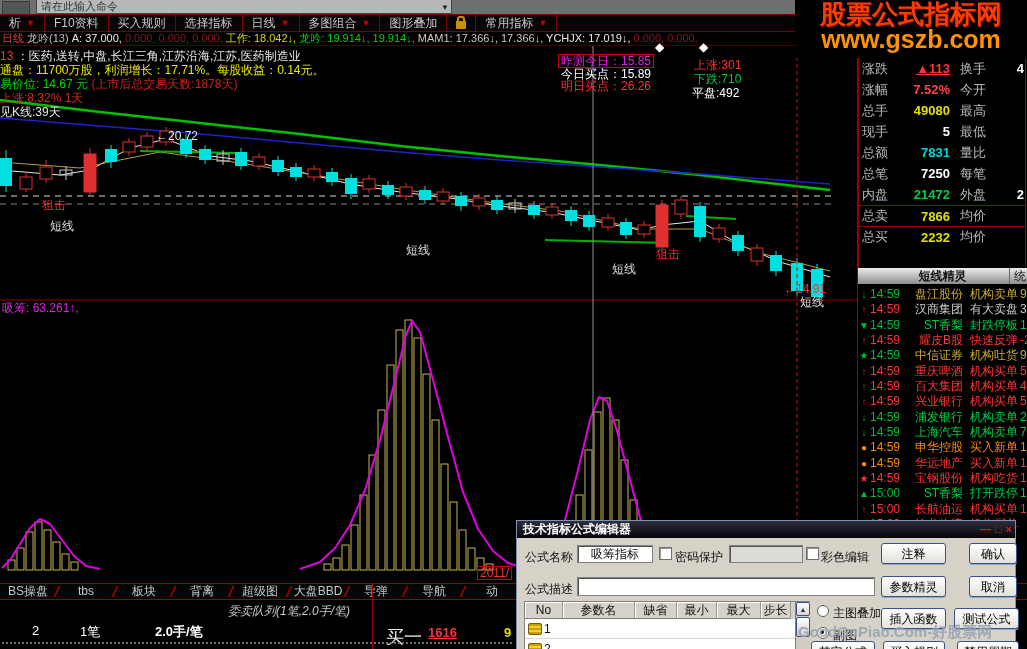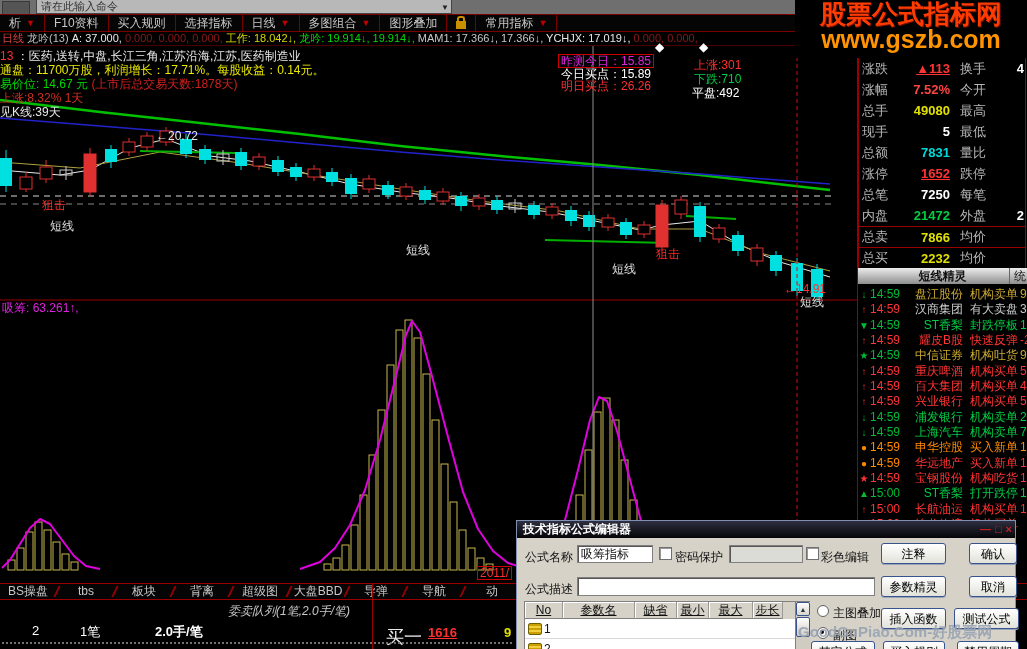--- a/index.html
+++ b/index.html
@@ -95,21 +95,21 @@
      font-size:12px;color:#111;padding:1px 3px;box-sizing:border-box;font-family:"Liberation Sans","DejaVu Sans",sans-serif;}
   .dlg-input.grey{background:#dcdcd6;}
   .cb{position:absolute;width:11px;height:11px;background:#fff;border:1px solid #707070;box-shadow:inset 1px 1px 0 #999;}
   .radio{position:absolute;width:10px;height:10px;border-radius:50%;background:#fff;border:1px solid #606060;}
   .radio.sel:after{content:"";position:absolute;left:2px;top:2px;width:4px;height:4px;background:#000;border-radius:50%;}
   .xpbtn{position:absolute;height:21px;background:linear-gradient(#ffffff,#e2e2da);border:1px solid #39538c;
      border-radius:3px;font-size:12px;color:#000;text-align:center;line-height:19px;box-shadow:0 1px 0 #9aa4b8;}
   #dlg-table{position:absolute;left:7px;top:63px;width:286px;height:53px;background:#fff;border:1px solid #808080;box-sizing:border-box;}
   .th-row{display:flex;height:17px;background:#d6d2c8;}
   .th{font-size:12px;color:#111;text-align:center;line-height:16px;border-right:1px solid #999;
-      border-bottom:1px solid #808080;box-shadow:inset 1px 1px 0 #fff;box-sizing:border-box;flex:none;text-decoration:underline;}
+      border-bottom:1px solid #808080;box-shadow:inset 1px 1px 0 #fff;box-sizing:border-box;flex:none;}
   .td-row{display:flex;height:19px;border-bottom:1px solid #d8d8d8;align-items:center;}
   .coin{width:12px;height:10px;margin:0 2px 0 3px;border:1px solid #706000;border-radius:2px;
       background:repeating-linear-gradient(0deg,#caa000 0 2px,#f0d040 2px 4px);}
   .td-num{font-size:12px;color:#111;}
   #dlg-scroll{position:absolute;left:270px;top:0;width:14px;height:51px;background:#d0ccc2;border-left:1px solid #808080;}
   #dlg-scroll .sarr{height:14px;background:linear-gradient(#fff,#d8d4ca);border:1px solid #39538c;border-radius:2px;
       font-size:7px;text-align:center;line-height:13px;color:#234;box-sizing:border-box;}
   #dlg-scroll .sthumb{height:18px;margin-top:1px;background:linear-gradient(#fff,#cfcbc1);border:1px solid #39538c;border-radius:2px;}
 
   #dlg-wm{left:798px;top:623px;width:229px;font-size:15px;font-weight:bold;color:rgba(150,162,178,0.88);
@@ -367,26 +367,20 @@
       <span class="ql2">最低</span>
       <span class="qv2" style="color: rgb(255, 255, 255);"></span>
     </div>
     <div class="qrow">
       <span class="ql">总额</span>
       <span class="qv1" style="color: rgb(0, 216, 216);">7831</span>
       <span class="ql2">量比</span>
       <span class="qv2" style="color: rgb(255, 255, 255);"></span>
     </div>
     <div class="qrow">
-      <span class="ql">涨停</span>
-      <span class="qv1 u" style="color: rgb(255, 51, 51);">1652</span>
-      <span class="ql2">跌停</span>
-      <span class="qv2" style="color: rgb(255, 255, 255);"></span>
-    </div>
-    <div class="qrow">
       <span class="ql">总笔</span>
       <span class="qv1" style="color: rgb(255, 255, 255);">7250</span>
       <span class="ql2">每笔</span>
       <span class="qv2" style="color: rgb(255, 255, 255);"></span>
     </div>
     <div class="qrow">
       <span class="ql">内盘</span>
       <span class="qv1" style="color: rgb(0, 204, 68);">21472</span>
       <span class="ql2">外盘</span>
       <span class="qv2" style="color: rgb(255, 255, 255);">2</span>
@@ -560,40 +554,40 @@
   <div id="dlg-title">
     <span>技术指标公式编辑器</span>
     <span class="dlg-ctrl">
       <span>—</span>
       <span>□</span>
       <span>×</span>
     </span>
   </div>
   <div id="dlg-body">
     <span class="dlg-lbl" style="left:8px;top:11px">公式名称</span>
-    <input class="dlg-input" style="left: 60px; top: 7px; width: 76px; height: 18px;" value="吸筹指标">
+    <input class="dlg-input" style="left: 60px; top: 7px; width: 76px; height: 18px; text-align: center;" value="吸筹指标">
     <span class="cb" style="left:142px;top:9px"></span>
     <span class="dlg-lbl" style="left:158px;top:11px">密码保护</span>
     <span class="dlg-input grey" style="left:212px;top:7px;width:74px;height:18px"></span>
     <span class="cb" style="left:289px;top:9px"></span>
     <span class="dlg-lbl" style="left:304px;top:11px">彩色编辑</span>
     <button class="xpbtn" style="left:364px;top:5px;width:65px">注释</button>
     <button class="xpbtn" style="left:452px;top:5px;width:48px">确认</button>
 
     <span class="dlg-lbl" style="left:8px;top:43px">公式描述</span>
     <input class="dlg-input" style="left: 60px; top: 39px; width: 298px; height: 19px;" value="">
     <button class="xpbtn" style="left:364px;top:38px;width:65px">参数精灵</button>
     <button class="xpbtn" style="left:452px;top:38px;width:48px">取消</button>
 
     <div id="dlg-table">
         <div class="th-row">
           <div class="th" style="width: 38px;">No</div>
           <div class="th" style="width: 72px;">参数名</div>
           <div class="th" style="width: 42px;">缺省</div>
-          <div class="th" style="width: 32px;">最小</div>
+          <div class="th" style="width: 40px;">最小</div>
           <div class="th" style="width: 44px;">最大</div>
           <div class="th" style="width: 30px;">步长</div>
         </div>
         <div class="td-row">
           <span class="coin"></span>
           <span class="td-num">1</span>
         </div>
         <div class="td-row">
           <span class="coin"></span>
           <span class="td-num">2</span>

